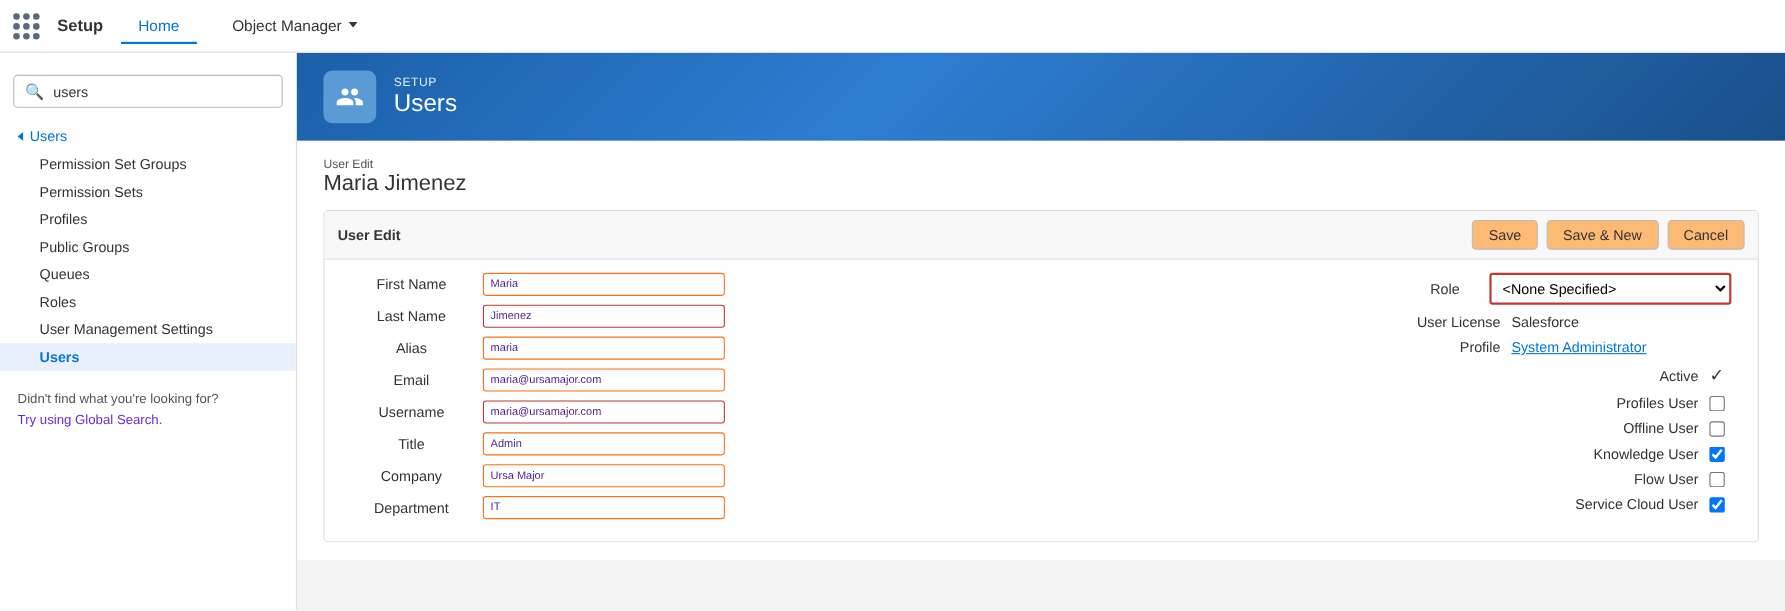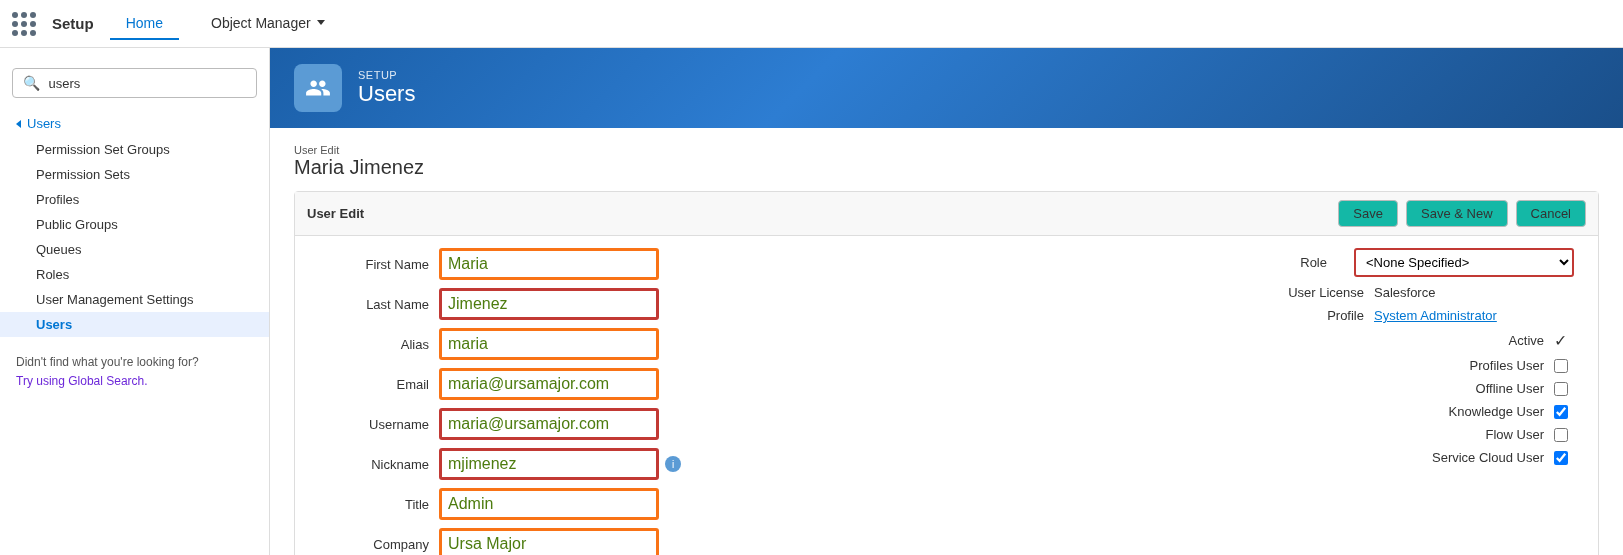--- a/index.html
+++ b/index.html
@@ -181,21 +181,21 @@
       border-bottom: 1px solid #ddd;
     }
     .form-panel-title { font-weight: 700; font-size: 13px; color: #333; }
     .form-buttons { display: flex; gap: 8px; }
     .btn {
       padding: 5px 14px;
       border: 1px solid #bbb;
       border-radius: 4px;
       cursor: pointer;
       font-size: 13px;
-      background: #14b8a6;
+      background: #fdba74;
       color: #333;
     }
 
     
     .section-header {
       background: #d8e6f3;
       padding: 6px 12px;
       font-weight: 700;
       font-size: 13px;
       color: #333;
@@ -209,35 +209,35 @@
     }
     .form-left, .form-right {
       padding: 0 12px;
     }
     .form-row {
       display: flex;
       align-items: center;
       margin-bottom: 8px;
     }
     .form-label {
-      text-align: right;
+      text-align: center;
       width: 120px;
       min-width: 120px;
       padding-right: 10px;
       color: #333;
       font-size: 13px;
     }
     .form-input {
       flex: 1;
       max-width: 220px;
       padding: 4px 6px;
-      border: 3px solid #f97316;
+      border: 1px solid #f97316;
       border-radius: 3px;
-      font-size: 16px;
-      color: #4d7c0f;
+      font-size: 10px;
+      color: #4c1d95;
     }
     .form-input.error { border-color: #c23934; }
     .info-icon {
       margin-left: 6px;
       width: 16px;
       height: 16px;
       background: #5b9bd5;
       color: #fff;
       border-radius: 50%;
       display: inline-flex;
@@ -402,25 +402,20 @@
             </div>
             <div class="form-row">
               <label class="form-label">Email</label>
               <input class="form-input" type="text" value="maria@ursamajor.com" style="">
             </div>
             <div class="form-row">
               <label class="form-label">Username</label>
               <input class="form-input error" type="text" value="maria@ursamajor.com" style="">
             </div>
             <div class="form-row">
-              <label class="form-label">Nickname</label>
-              <input class="form-input error" type="text" value="mjimenez" style="">
-              <span class="info-icon">i</span>
-            </div>
-            <div class="form-row">
               <label class="form-label">Title</label>
               <input class="form-input" type="text" value="Admin" style="">
             </div>
             <div class="form-row">
               <label class="form-label">Company</label>
               <input class="form-input" type="text" value="Ursa Major" style="">
             </div>
             <div class="form-row">
               <label class="form-label">Department</label>
               <input class="form-input" type="text" value="IT" style="">

